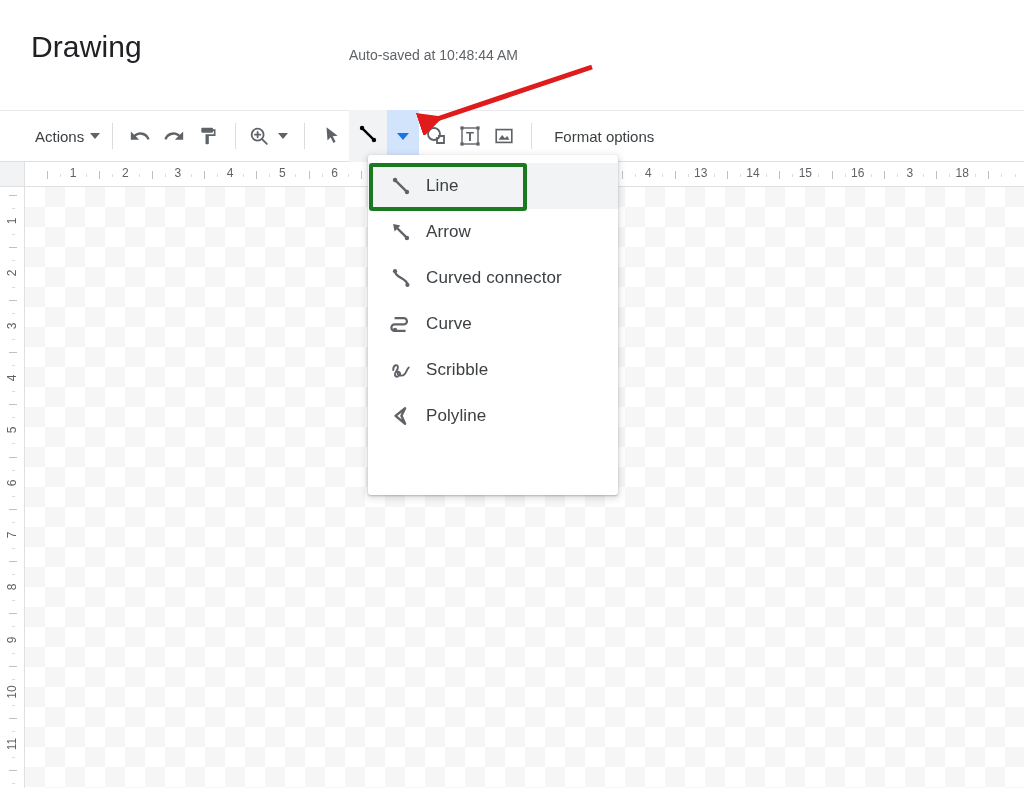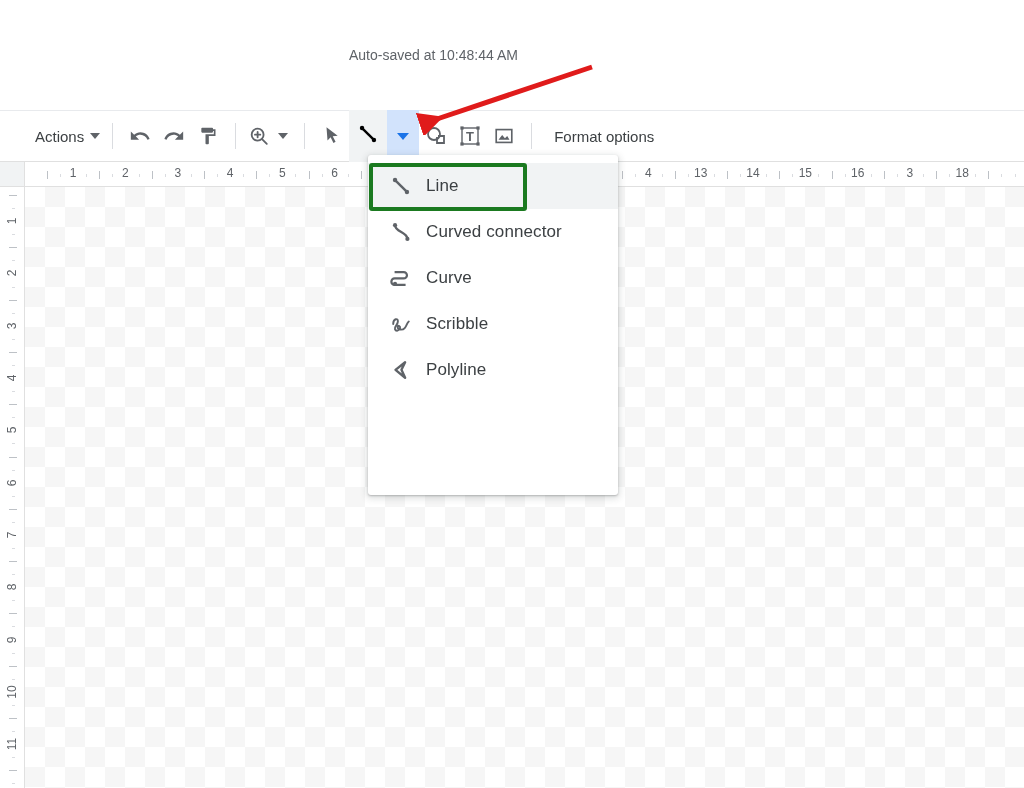--- a/index.html
+++ b/index.html
@@ -218,20 +218,21 @@
     pointer-events: none;
     z-index: 50;
   }
 </style>
 </head>
 <body>
 
 <div class="app">
 
   <div class="header">
+    <div class="doc-title">Drawing</div>
     <div class="autosave">Auto-saved at 10:48:44 AM</div>
   </div>
 
   <div class="toolbar">
 
     <div class="tb-actions">
       <span>Actions</span>
       <span class="caret"></span>
     </div>
 
@@ -503,20 +504,30 @@
       <span class="dd-ico">
         <svg width="22" height="22" viewBox="0 0 24 24" fill="currentColor">
           <circle cx="5.5" cy="5.5" r="2.4"></circle>
             <circle cx="18.5" cy="18.5" r="2.4"></circle>
           <line x1="5.5" y1="5.5" x2="18.5" y2="18.5" stroke="currentColor" stroke-width="2.6"></line>
         </svg>
       </span>
       <span class="dd-label">Line</span>
     </div>
 
+    <div class="dd-item">
+      <span class="dd-ico">
+        <svg width="22" height="22" viewBox="0 0 24 24" fill="currentColor">
+          <circle cx="18.5" cy="18.5" r="2.4"></circle>
+          <line x1="6.8" y1="6.8" x2="18.5" y2="18.5" stroke="currentColor" stroke-width="2.6"></line>
+          <path d="M3.4 3.4l8 1.6-6.4 6.4z"></path>
+        </svg>
+      </span>
+      <span class="dd-label">Arrow</span>
+    </div>
 
 
     <div class="dd-item">
       <span class="dd-ico">
         <svg width="22" height="22" viewBox="0 0 24 24" fill="currentColor">
           <circle cx="5.5" cy="4.5" r="2.3"></circle>
             <circle cx="19" cy="19.5" r="2.3"></circle>
           <path d="M5.5 4.5 C5.5 12, 19 12, 19 19.5" fill="none" stroke="currentColor" stroke-width="2.6"></path>
         </svg>
       </span>

